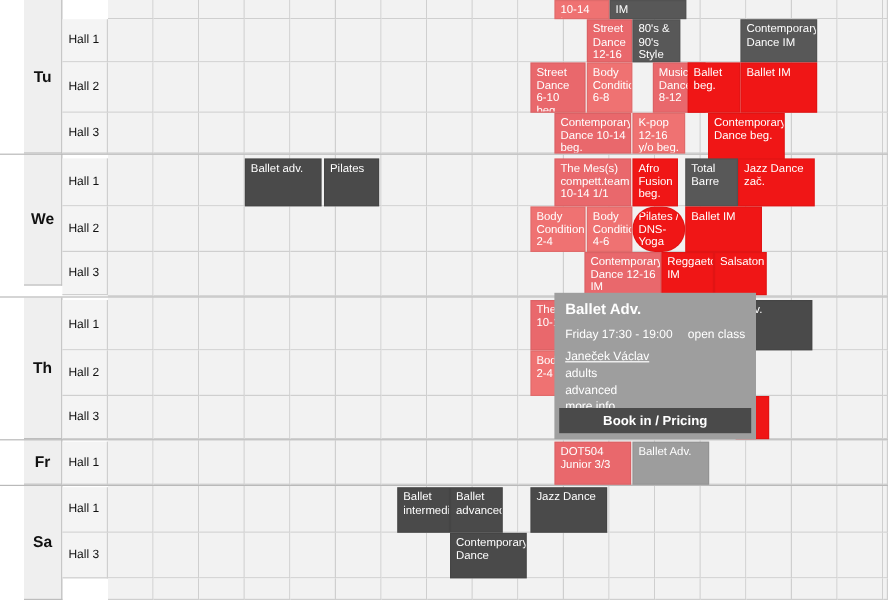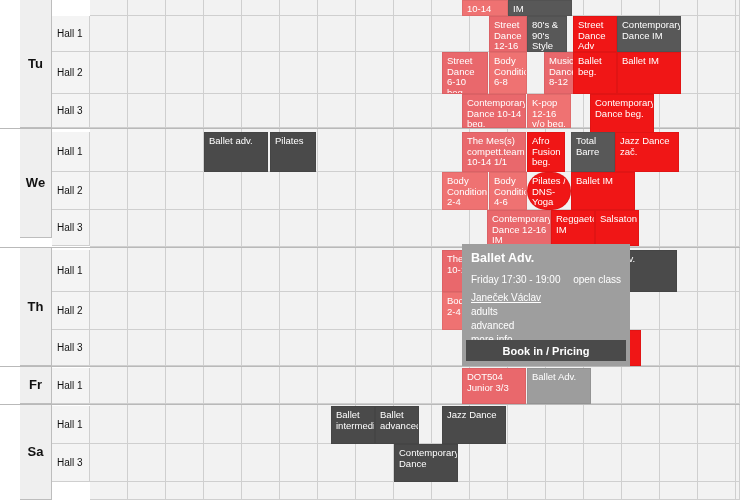--- a/index.html
+++ b/index.html
@@ -386,21 +386,20 @@
     <div class="rowsep" style="top:128px;"></div>
     <div class="rowsep" style="top:247px;"></div>
     <div class="rowsep" style="top:366px;"></div>
     <div class="rowsep" style="top:404px;"></div>
 
     <div class="event e-salmon" style="left:462px;top:0px;width:46px;height:16px;">10-14 beg.</div>
     <div class="event e-gray" style="left:508px;top:0px;width:64px;height:16px;">IM</div>
 
     <div class="event e-rose" style="left:489px;top:16px;width:38px;height:36px;">Street Dance 12-16 beg.</div>
     <div class="event e-gray" style="left:527px;top:16px;width:40px;height:36px;">80's &amp; 90's Style</div>
-    <div class="event e-red" style="left:573px;top:16px;width:44px;height:36px;">Street Dance Adv</div>
     <div class="event e-gray" style="left:617px;top:16px;width:64px;height:36px;">Contemporary Dance IM</div>
 
     <div class="event e-rose" style="left:442px;top:52px;width:46px;height:42px;">Street Dance 6-10 beg.</div>
     <div class="event e-salmon" style="left:489px;top:52px;width:38px;height:42px;">Body Condition 6-8</div>
     <div class="event e-rose" style="left:544px;top:52px;width:44px;height:42px;">Musical Dance 8-12</div>
     <div class="event e-red" style="left:573px;top:52px;width:44px;height:42px;">Ballet beg.</div>
     <div class="event e-red" style="left:617px;top:52px;width:64px;height:42px;">Ballet IM</div>
 
     <div class="event e-rose" style="left:462px;top:94px;width:64px;height:34px;">Contemporary Dance 10-14 beg.</div>
     <div class="event e-salmon" style="left:527px;top:94px;width:44px;height:34px;">K-pop 12-16 y/o beg.</div>
@@ -428,21 +427,21 @@
     <div class="event e-salmon" style="left:442px;top:292px;width:46px;height:38px;">Bod Con 2-4</div>
     <div class="event e-red" style="left:613px;top:330px;width:28px;height:36px;">ry</div>
 
     <div class="event e-rose" style="left:462px;top:368px;width:64px;height:36px;">DOT504 Junior 3/3</div>
     <div class="event e-lightgray" style="left:527px;top:368px;width:64px;height:36px;">Ballet Adv.</div>
 
     <div class="event e-darkgray" style="left:331px;top:406px;width:44px;height:38px;">Ballet intermediate</div>
     <div class="event e-darkgray" style="left:375px;top:406px;width:44px;height:38px;">Ballet advanced</div>
     <div class="event e-darkgray" style="left:442px;top:406px;width:64px;height:38px;">Jazz Dance</div>
 
-    <div class="event e-darkgray" style="left:375px;top:444px;width:64px;height:38px;margin-left:19px;">Contemporary Dance</div>
+    <div class="event e-darkgray" style="left:375px;top:444px;width:64px;height:38px;">Contemporary Dance</div>
   </div>
 
   <div id="popup">
     <div class="title">Ballet Adv.</div>
     <div class="rowline">
       <span>Friday 17:30 - 19:00</span>
       <span>open class</span>
     </div>
     <a href="#">Janeček Václav</a>
     <div class="plain">adults</div>

